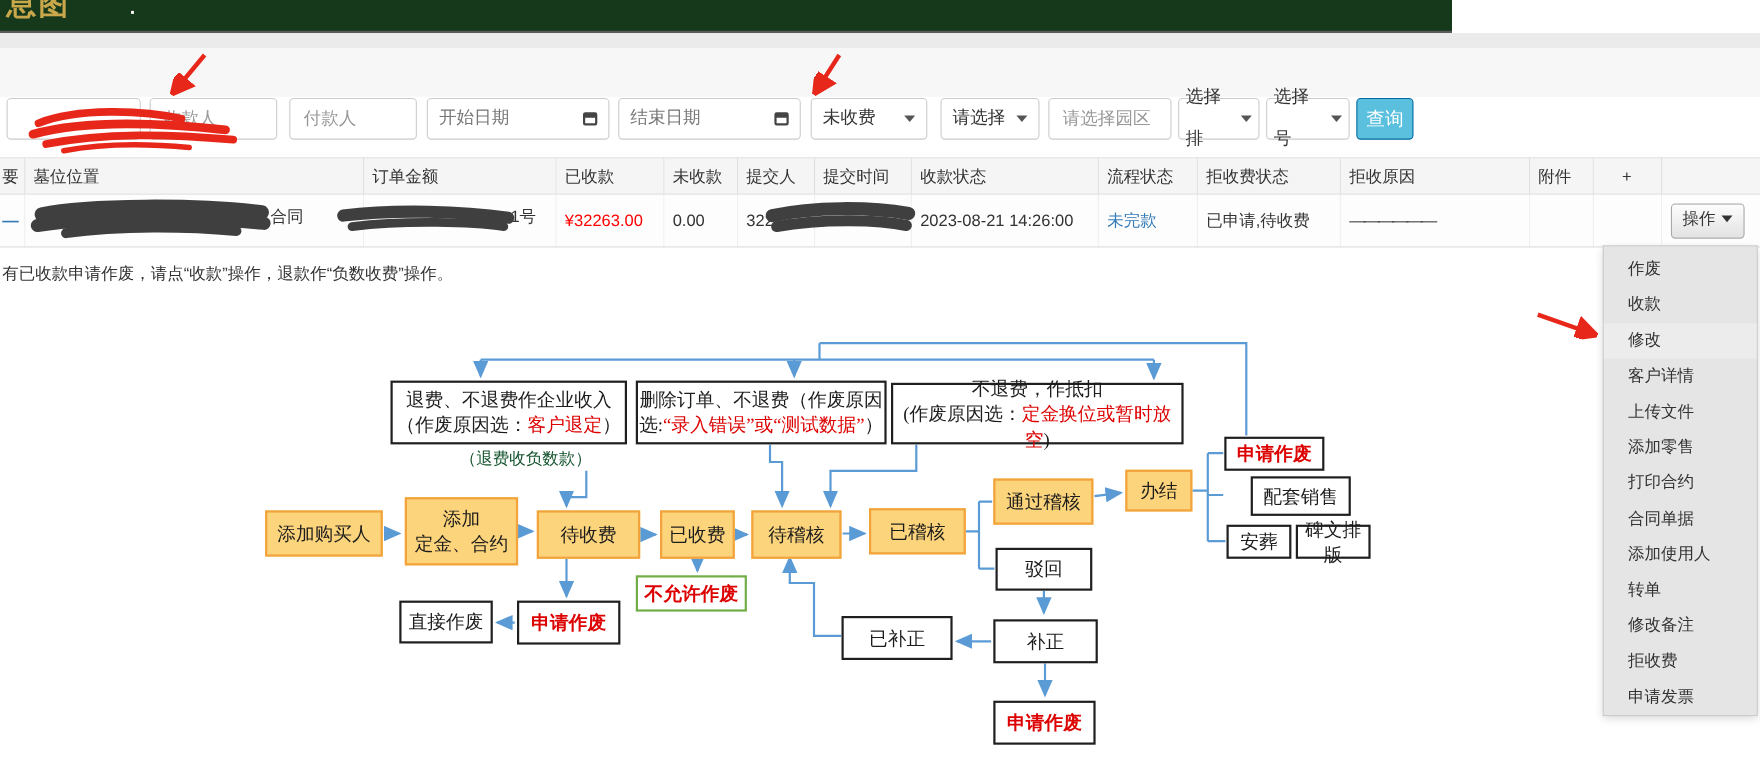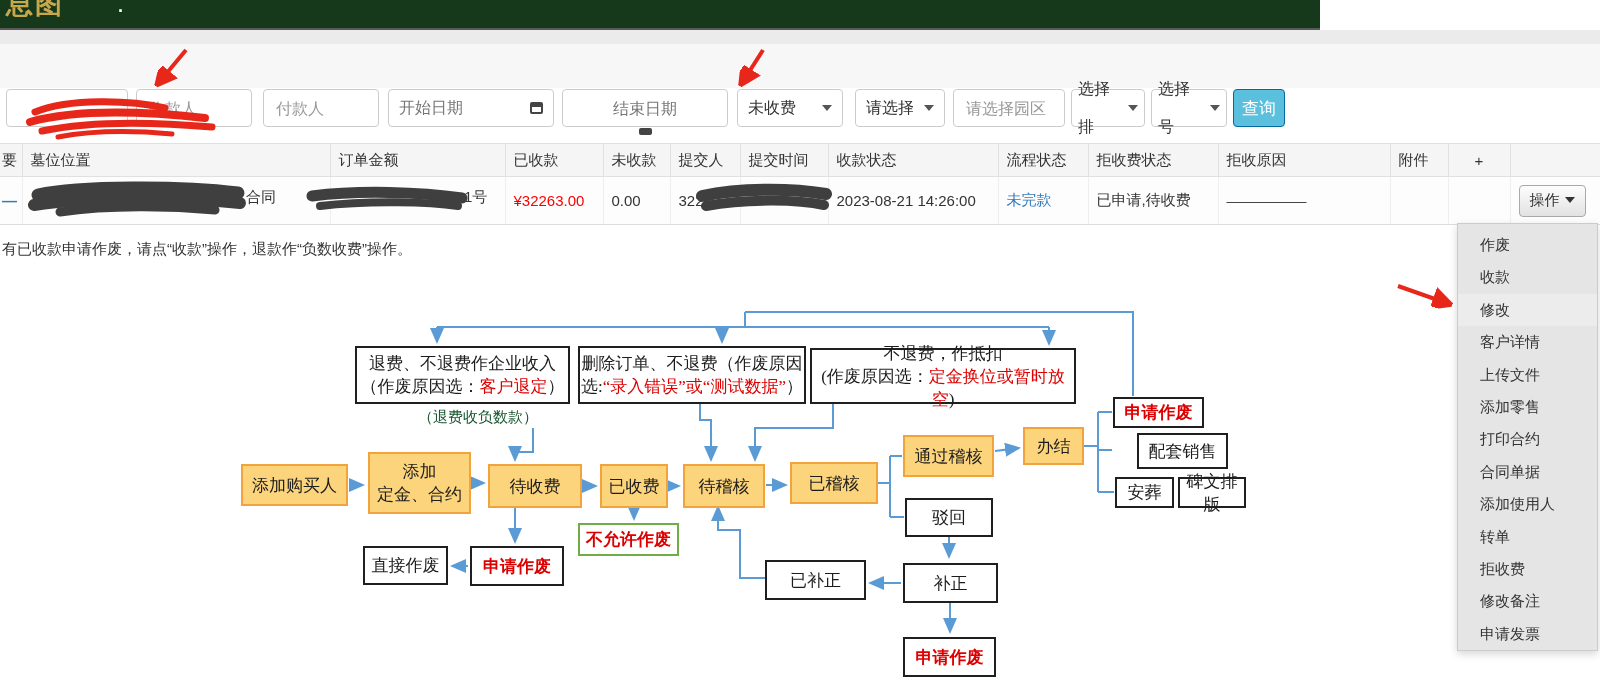--- a/index.html
+++ b/index.html
@@ -76,21 +76,21 @@
 <div class="band2"></div>
 
 <div class="filters">
   <div class="fitem" style="left:6px;width:122px;"><input value="" style=""></div>
   <div class="fitem" style="left:136px;width:116px;"><input placeholder="收款人" style=""></div>
   <div class="fitem" style="left:263px;width:116px;"><input placeholder="付款人" style=""></div>
   <div class="fitem datebox" style="left:388px;width:166px;">
     <span>开始日期</span>
     <span class="cal"></span>
   </div>
-  <div class="fitem datebox" style="left:562px;width:166px;flex-direction:column;">
+  <div class="fitem datebox" style="left:562px;width:166px;">
     <span>结束日期</span>
     <span class="cal"></span>
   </div>
   <div class="fitem sel" style="left:737px;width:106px;">
     <span>未收费</span>
     <span class="caret"></span>
   </div>
   <div class="fitem sel" style="left:855px;width:90px;">
     <span>请选择</span>
     <span class="caret"></span>
@@ -242,22 +242,22 @@
   <div class="menu-item">作废</div>
   <div class="menu-item">收款</div>
   <div class="menu-item hl">修改</div>
   <div class="menu-item">客户详情</div>
   <div class="menu-item">上传文件</div>
   <div class="menu-item">添加零售</div>
   <div class="menu-item">打印合约</div>
   <div class="menu-item">合同单据</div>
   <div class="menu-item">添加使用人</div>
   <div class="menu-item">转单</div>
+  <div class="menu-item">修改备注</div>
   <div class="menu-item">拒收费</div>
-  <div class="menu-item">修改备注</div>
   <div class="menu-item">申请发票</div>
 </div>
 
 <svg class="anno-svg" viewBox="0 0 1600 692">
   <defs>
     <marker id="ra" markerWidth="5" markerHeight="5" refX="5" refY="3" orient="auto">
       <path d="M0,0 L6,3 L0,6 z" fill="#e8271b"></path>
     </marker>
   </defs>
 

